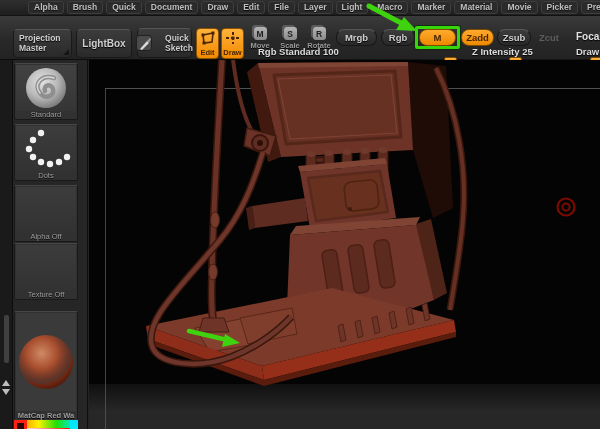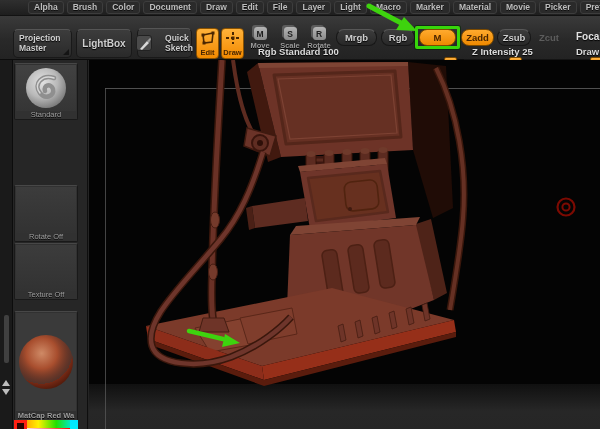--- a/index.html
+++ b/index.html
@@ -103,21 +103,21 @@
   .m-highlight { position:absolute; left:415px; top:26px; width:45px; height:23px; border:3px solid #37d60b; border-radius:2px; z-index:55; box-shadow:0 0 0 1px rgba(0,40,0,.6); }
 </style>
 </head>
 <body>
 
 <div class="app">
 
   <div class="menubar">
       <div class="menu-item">Alpha</div>
       <div class="menu-item">Brush</div>
-      <div class="menu-item">Color</div>
+      <div class="menu-item">Quick</div>
       <div class="menu-item">Document</div>
       <div class="menu-item">Draw</div>
       <div class="menu-item">Edit</div>
       <div class="menu-item">File</div>
       <div class="menu-item">Layer</div>
       <div class="menu-item">Light</div>
       <div class="menu-item">Macro</div>
       <div class="menu-item">Marker</div>
       <div class="menu-item">Material</div>
       <div class="menu-item">Movie</div>
@@ -213,24 +213,41 @@
             </radialGradient>
           </defs>
           <circle cx="30" cy="23" r="20" fill="url(#gsph)"></circle>
           <path d="M38,13 C26,9 17,19 24,28 C29,35 39,31 37,24 C35,18 27,20 29,26" fill="none" stroke="#8f8f8f" stroke-width="4.5" stroke-linecap="round"></path>
           <path d="M38,13 C26,9 17,19 24,28" fill="none" stroke="#d8d8d8" stroke-width="1.5" stroke-linecap="round"></path>
         </svg>
       </div>
       <div class="shelf-label">Standard</div>
     </div>
 
+    <div class="shelf-item" style="top:64px; height:57px;">
+      <div class="thumb dark">
+        <svg width="60" height="46">
+          <g fill="#f2f2f2">
+            <circle cx="25" cy="7" r="3.2"></circle>
+              <circle cx="17" cy="14" r="3.2"></circle>
+              <circle cx="13" cy="23" r="3.2"></circle>
+            <circle cx="17" cy="31" r="3.2"></circle>
+              <circle cx="25" cy="36" r="3.2"></circle>
+              <circle cx="34" cy="38" r="3.2"></circle>
+            <circle cx="43" cy="36" r="3.2"></circle>
+              <circle cx="51" cy="31" r="3.2"></circle>
+          </g>
+        </svg>
+      </div>
+      <div class="shelf-label">Dots</div>
+    </div>
 
     <div class="shelf-item" style="top:125px; height:57px;">
       <div class="thumb dark"></div>
-      <div class="shelf-label">Rotate Off</div>
+      <div class="shelf-label">Alpha Off</div>
     </div>
 
     <div class="shelf-item" style="top:183px; height:57px;text-decoration:underline;">
       <div class="thumb dark"></div>
       <div class="shelf-label">Texture Off</div>
     </div>
 
     <div class="shelf-item" style="top:251px; height:110px;font-weight:bold;">
       <div class="thumb" style="height:98px; background:#3a3a3a;">
         <svg width="60" height="98">

